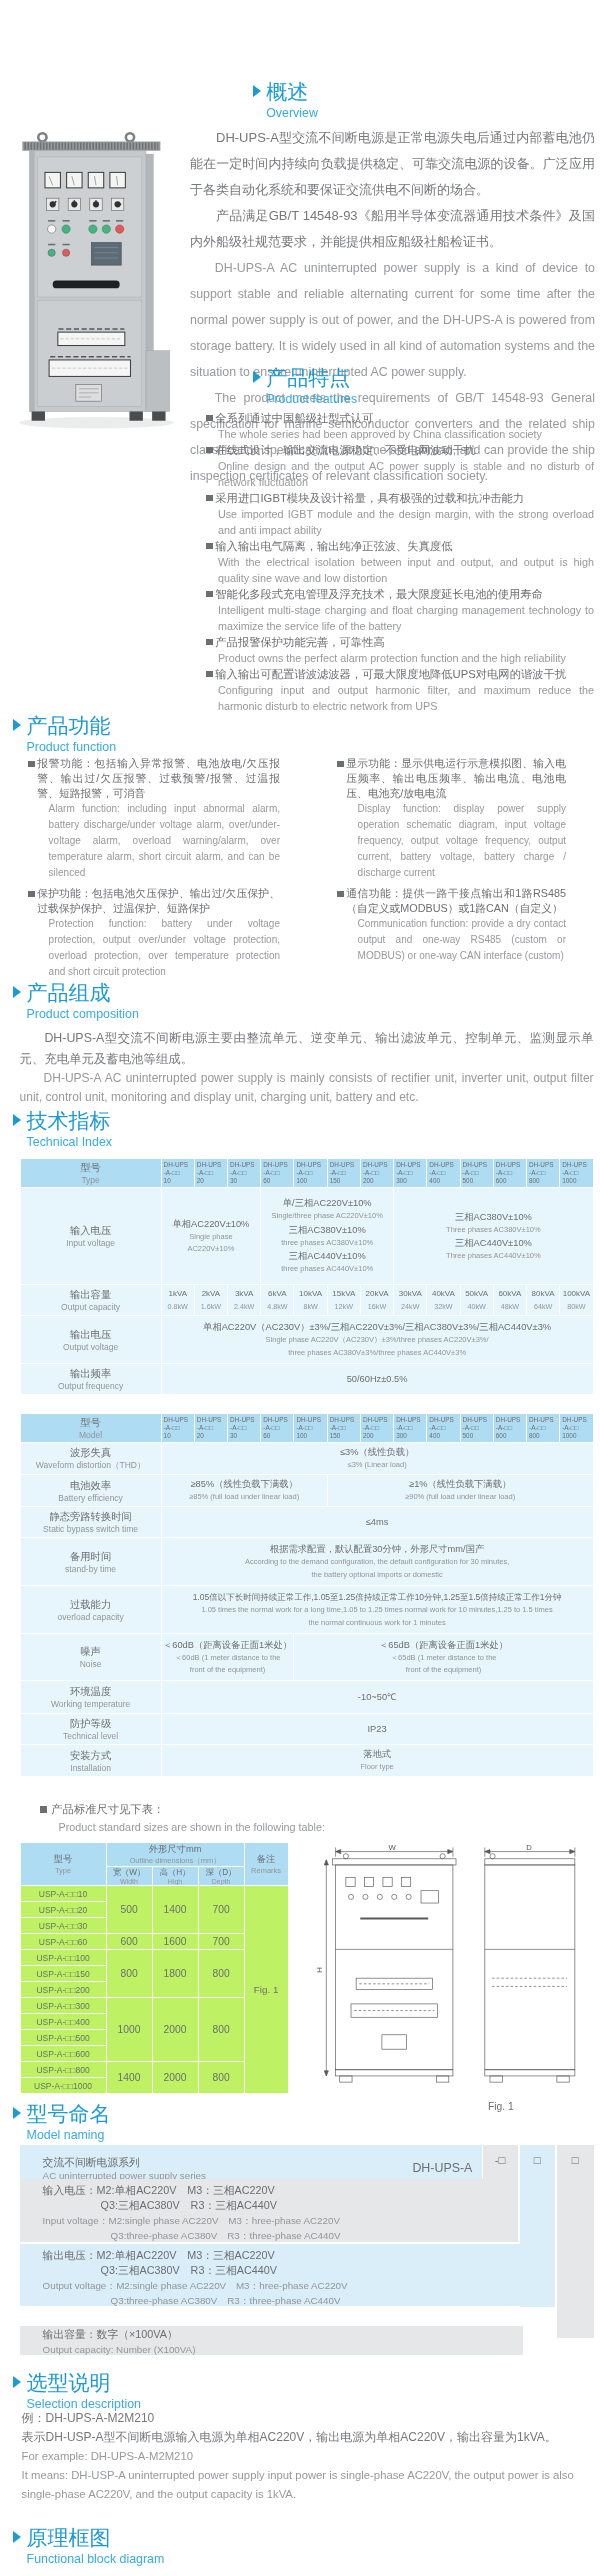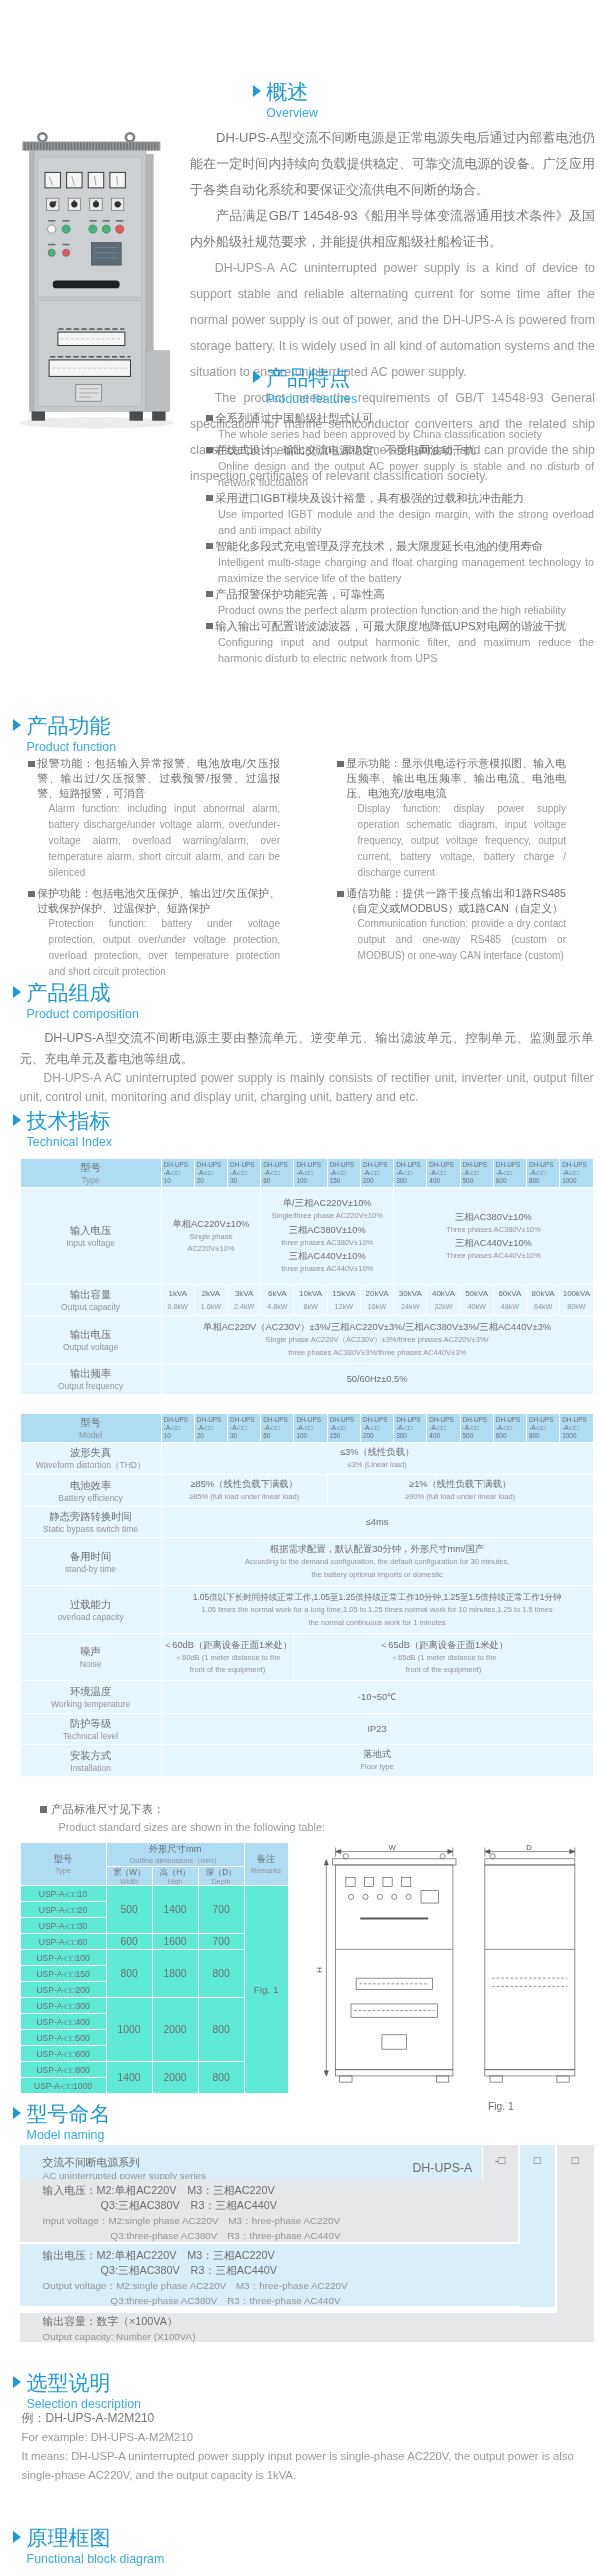--- a/index.html
+++ b/index.html
@@ -52,40 +52,40 @@
   td.cap .vcn{font-size:8px;} td.cap .ven{font-size:7.2px;}
   
   .sizenote{position:absolute;left:40px;top:1802px;width:361px;}
   .sizenote .sq{display:inline-block;width:7.2px;height:7.2px;background:#6d6e71;margin-right:4.1px;}
   .sizenote .cn{font-size:11.3px;color:#6d6e71;display:inline;}
   .sizenote .en{font-size:10.8px;color:#98999c;margin-left:18.5px;margin-top:4.1px;}
   table.dims{position:absolute;left:19.6px;top:1842px;width:269px;border-collapse:separate;
              border-spacing:1px;table-layout:fixed;}
   table.dims th,table.dims td{text-align:center;vertical-align:middle;padding:0;overflow:hidden;}
   table.dims th{background:#aedcf2;font-weight:400;}
-  table.dims td{background:#5eead4;}
+  table.dims td{background:#bef264;}
   .dh-cn{font-size:9.3px;color:#6d6e71;} .dh-en{font-size:7.5px;color:#939598;}
   .ds-cn{font-size:8.2px;color:#6d6e71;} .ds-en{font-size:7px;color:#939598;}
   td.mdl{font-size:8.5px;color:#6d6e71;height:15px;}
   td.num{font-size:10.3px;color:#6d6e71;} td.rem{font-size:9.8px;color:#6d6e71;}
   .figcap{position:absolute;left:488px;top:2101px;width:62px;font-size:10.3px;color:#6d6e71;}
   
   .ladder{position:absolute;left:19.6px;top:2145px;width:574px;height:194px;}
   .strip{position:absolute;top:0;text-align:center;font-size:11.3px;color:#6d6e71;line-height:31px;}
   .s1{left:463px;width:35px;height:97px;background:#e6e7e8;}
   .s2{left:500px;width:35px;height:162px;background:#d9eef9;}
   .s3{left:537px;width:37px;height:193px;background:#e6e7e8;}
   .lrow{position:absolute;left:0;}
   .r1{top:0;width:462px;height:46px;background:#d9eef9;display:flex;justify-content:space-between;
       align-items:center;padding:0 9.3px 0 23px;box-sizing:border-box;}
   .r1 .cn{font-size:10.8px;color:#6d6e71;} .r1 .en2{font-size:9.8px;color:#939598;}
   .r1 .mdl{font-size:12.4px;color:#6d6e71;}
   .r2{top:34px;width:498px;height:63px;background:#e6e7e8;}
   .r3{top:99px;width:535px;height:62px;background:#d9eef9;}
-  .r4{top:168px;width:574px;height:29px;background:#e6e7e8;}
+  .r4{top:181px;width:503px;height:29px;background:#e6e7e8;}
   .lrow .pad{padding:3.6px 0 0 23px;}
   .nl{line-height:15px;}
   .nl.cn{font-size:10.8px;color:#6d6e71;} .nl.en2{font-size:9.8px;color:#939598;}
   .indc{padding-left:58px;} .inde{padding-left:68px;}
   
   .selbody{position:absolute;left:21.6px;top:2409px;width:572px;}
   .sel{line-height:19px;}
   .sel.cn{font-size:12px;color:#77787b;} .sel.en2{font-size:11.3px;color:#98999c;}
   
   svg text{font-family:"Liberation Sans",sans-serif;}
@@ -215,20 +215,27 @@
       <div class="fitem">
         <span class="bullet"></span>
         <div class="ftxt">
           <div class="fcn">采用进口IGBT模块及设计裕量，具有极强的过载和抗冲击能力</div>
           <div class="fen">Use imported IGBT module and the design margin, with the strong overload and anti impact ability</div>
         </div>
       </div>
       <div class="fitem">
         <span class="bullet"></span>
         <div class="ftxt">
+          <div class="fcn">输入输出电气隔离，输出纯净正弦波、失真度低</div>
+          <div class="fen">With the electrical isolation between input and output, and output is high quality sine wave and low distortion</div>
+        </div>
+      </div>
+      <div class="fitem">
+        <span class="bullet"></span>
+        <div class="ftxt">
           <div class="fcn">智能化多段式充电管理及浮充技术，最大限度延长电池的使用寿命</div>
           <div class="fen">Intelligent multi-stage charging and float charging management technology to maximize the service life of the battery</div>
         </div>
       </div>
       <div class="fitem">
         <span class="bullet"></span>
         <div class="ftxt">
           <div class="fcn">产品报警保护功能完善，可靠性高</div>
           <div class="fen">Product owns the perfect alarm protection function and the high reliability</div>
         </div>
@@ -893,20 +900,21 @@
 
   <div class="stitle" style="left:13.4px;top:2371px;">
     <span class="arr"></span>
     <div>
       <div class="st-cn">选型说明</div>
       <div class="st-en">Selection description</div>
     </div>
   </div>
   <div class="selbody">
     <div class="sel cn">例：DH-UPS-A-M2M210</div>
+    <div class="sel cn">表示DH-USP-A型不间断电源输入电源为单相AC220V，输出电源为单相AC220V，输出容量为1kVA。</div>
     <div class="sel en2">For example: DH-UPS-A-M2M210</div>
     <div class="sel en2">It means: DH-USP-A uninterrupted power supply input power is single-phase AC220V, the output power is also single-phase AC220V, and the output capacity is 1kVA.</div>
   </div>
 
   <div class="stitle" style="left:13.4px;top:2526px;">
     <span class="arr"></span>
     <div>
       <div class="st-cn">原理框图</div>
       <div class="st-en">Functional block diagram</div>
     </div>

